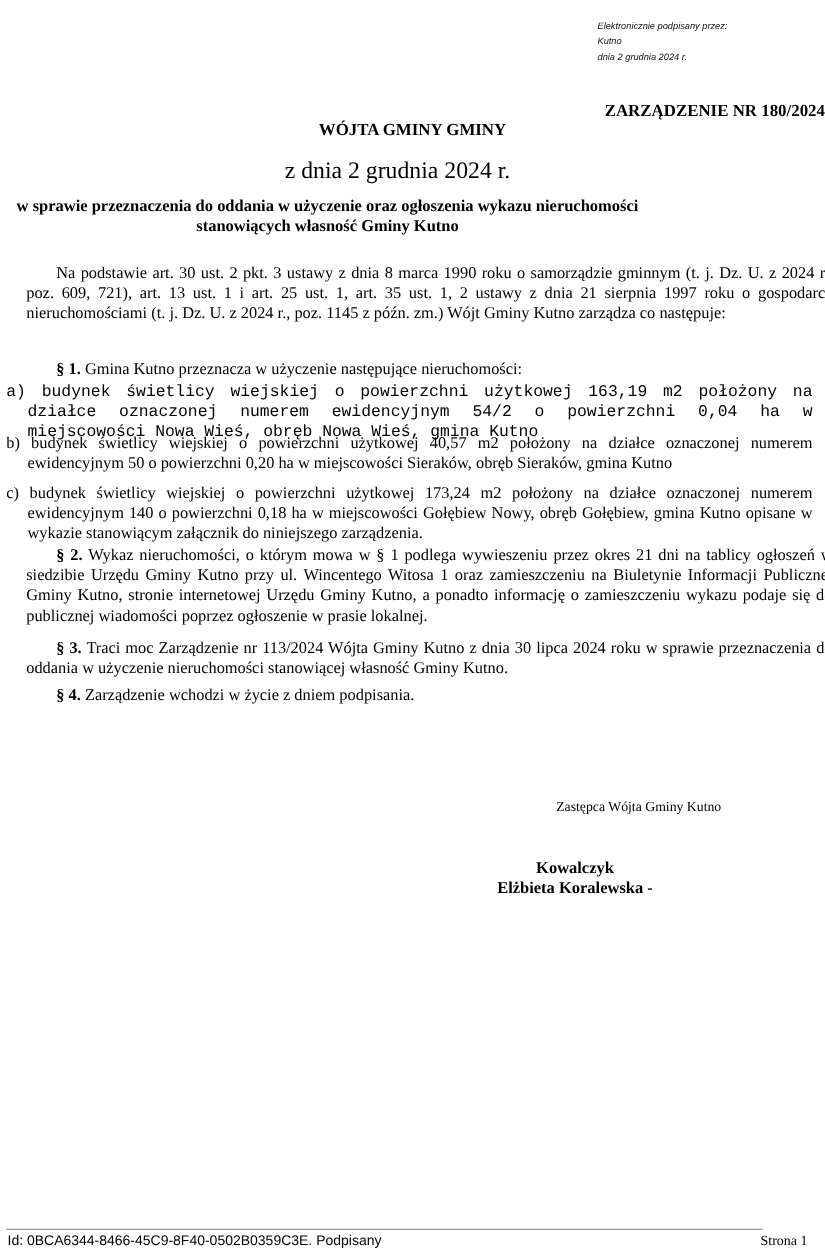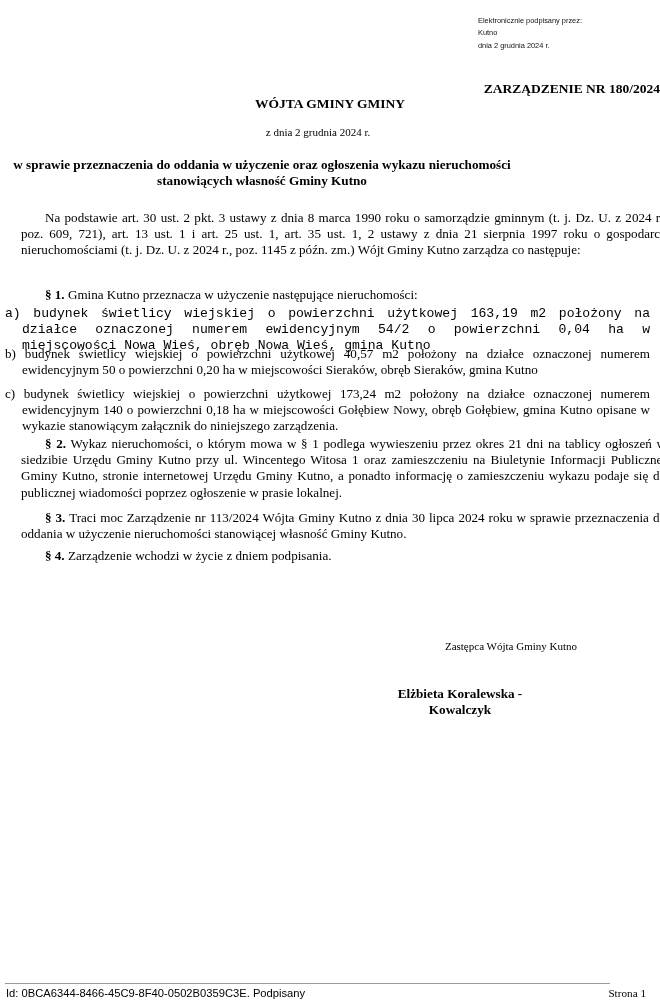--- a/index.html
+++ b/index.html
@@ -2,30 +2,30 @@
 <html><head>
   <meta charset="utf-8">
   <style>
     html, body { margin: 0; padding: 0; background: #ffffff; }
     body {
       width: 660px; height: 1000px; position: relative; overflow: hidden;
       font-family: "Liberation Serif", serif; color: #000; font-size: 13.2px;
     }
     .sig-box {
       position: absolute; left: 478px; top: 15px; width: 180px;
-      font-family: "Liberation Sans", sans-serif; font-size: 7.4px; line-height: 12.3px; color: #111;
+      font-family: "Liberation Sans", sans-serif; font-size: 7.4px; line-height: 12.3px; color: #111; font-style: italic;
     }
     .title {
       position: absolute; left: 0; width: 660px; text-align: center;
       font-weight: bold; font-size: 13.5px; line-height: 15px;
     }
     .title.t1 { top: 81px; text-align: right; }
     .title.t2 { top: 96px; }
     .date {
-      position: absolute; left: 0; width: 636px; text-align: center; top: 126px; font-size: 11px;
+      position: absolute; left: 0; width: 636px; text-align: center; top: 126px; font-size: 19px;
     }
     .subject {
       position: absolute; left: 0; width: 524px; text-align: center; top: 157px;
       font-weight: bold; font-size: 13.2px; line-height: 16px;
     }
     .para {
       position: absolute; left: 5px; width: 645px; text-align: justify;
       font-size: 13.1px; line-height: 16.2px;
     }
     .indent { text-indent: 24px; margin-left: 16px; }
@@ -103,19 +103,19 @@
   <span>Traci moc Zarządzenie nr 113/2024 Wójta Gminy Kutno z dnia 30 lipca 2024 roku w sprawie przeznaczenia do oddania w użyczenie nieruchomości stanowiącej własność Gminy Kutno.</span>
 </div>
 
 <div class="para indent s4">
   <b>§ 4.</b>
   <span>Zarządzenie wchodzi w życie z dniem podpisania.</span>
 </div>
 
 <div class="sig-title">Zastępca Wójta Gminy Kutno</div>
 <div class="sig-name">
+  <div>Kowalczyk</div>
   <div>Elżbieta Koralewska -</div>
-  <div>Kowalczyk</div>
 </div>
 
 <div class="footer-line"></div>
 <div class="footer-left">Id: 0BCA6344-8466-45C9-8F40-0502B0359C3E. Podpisany</div>
 <div class="footer-right">Strona 1</div>
 
 </body></html>

